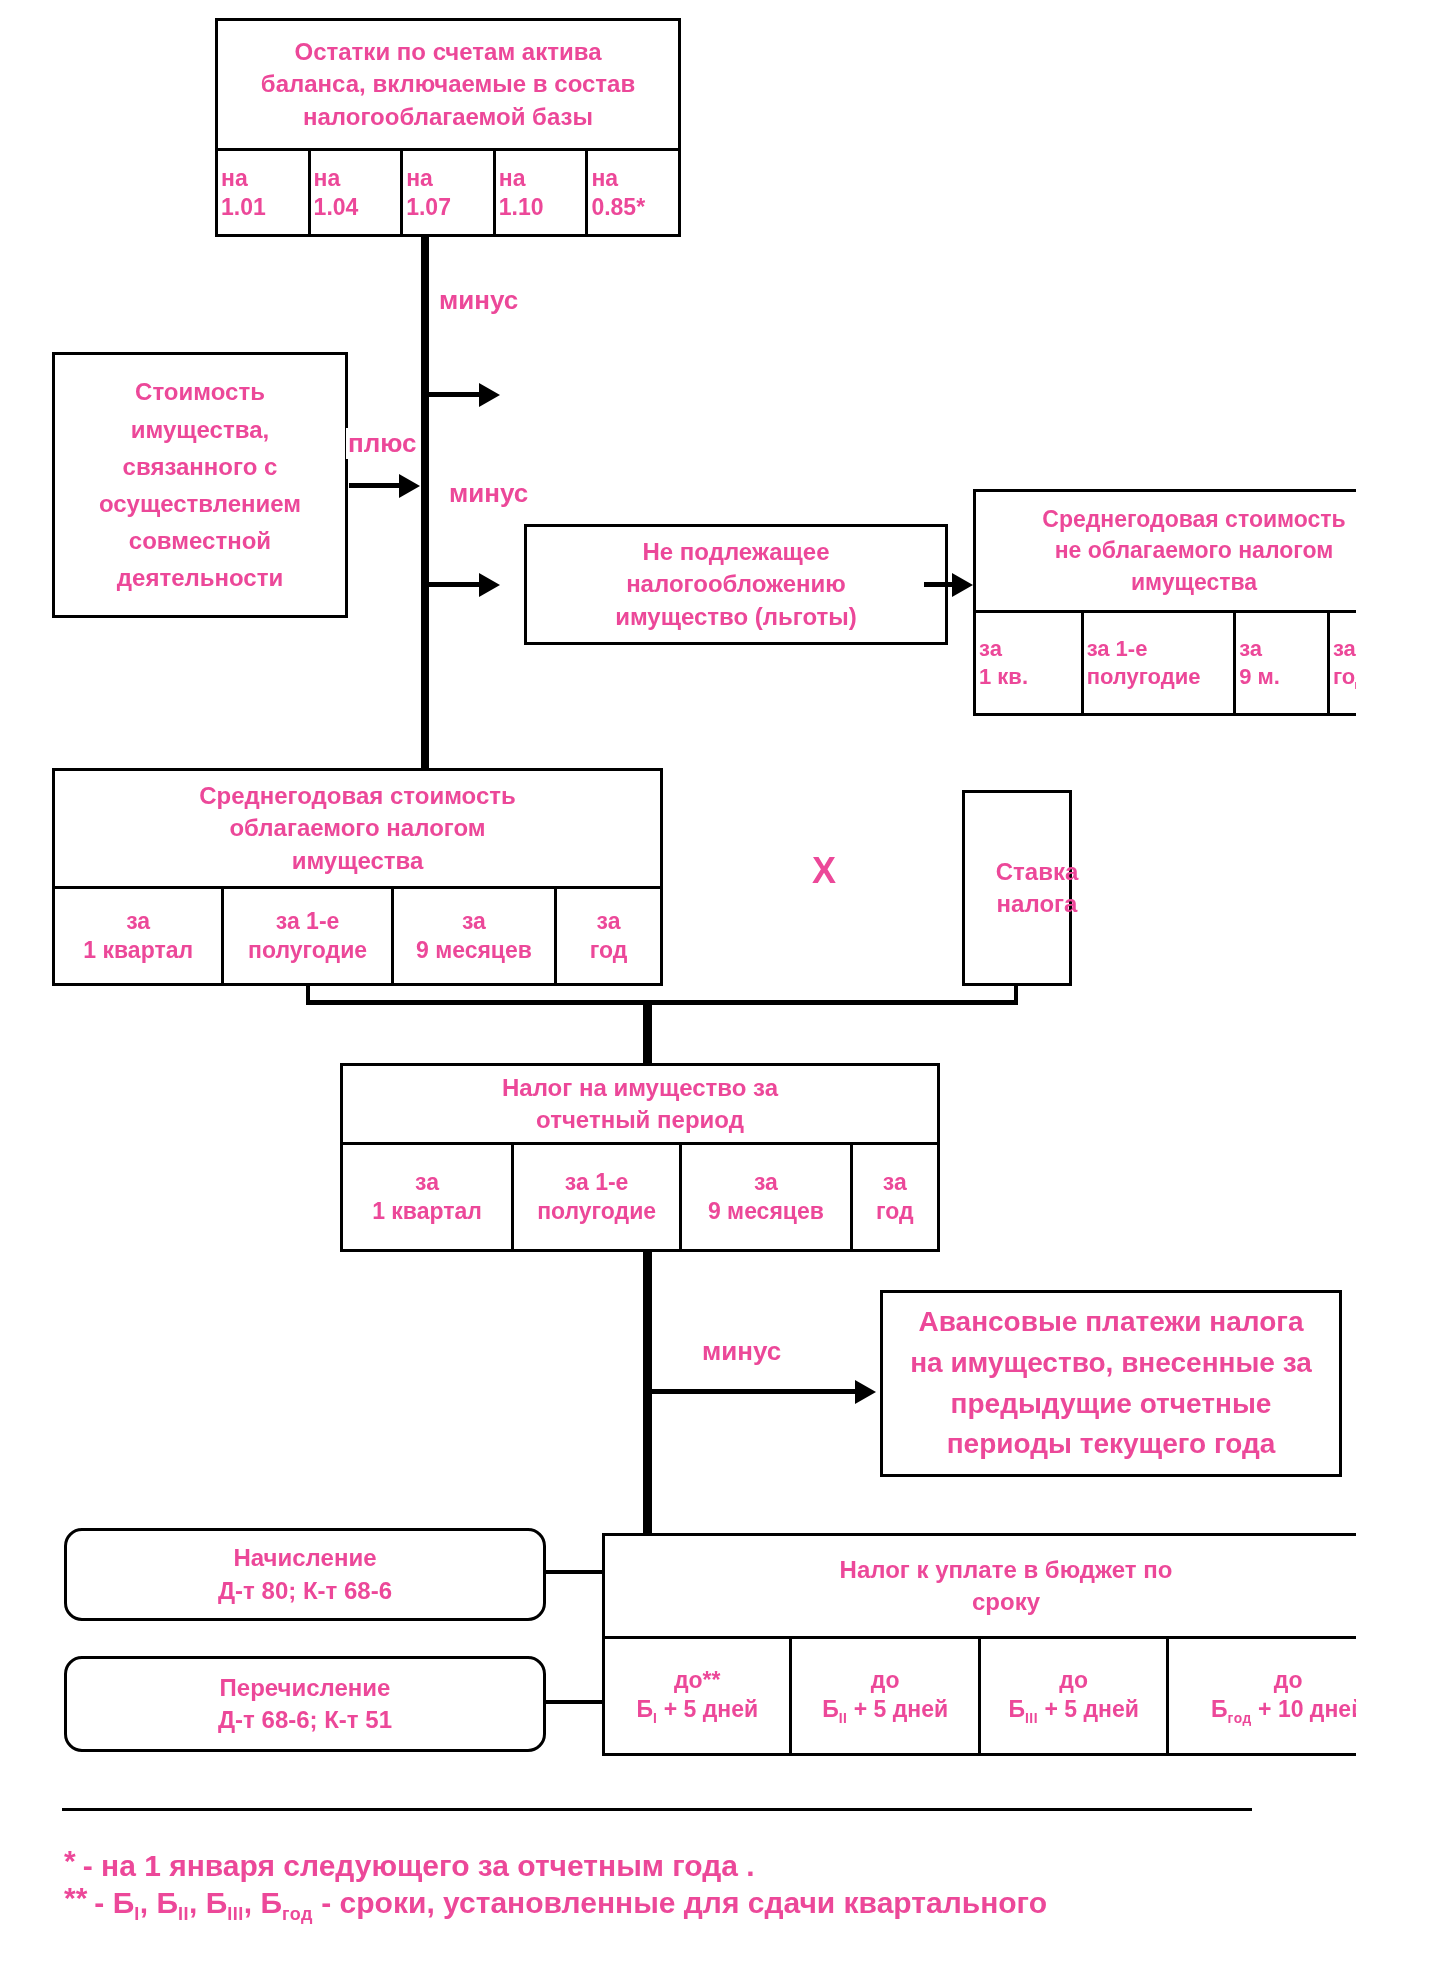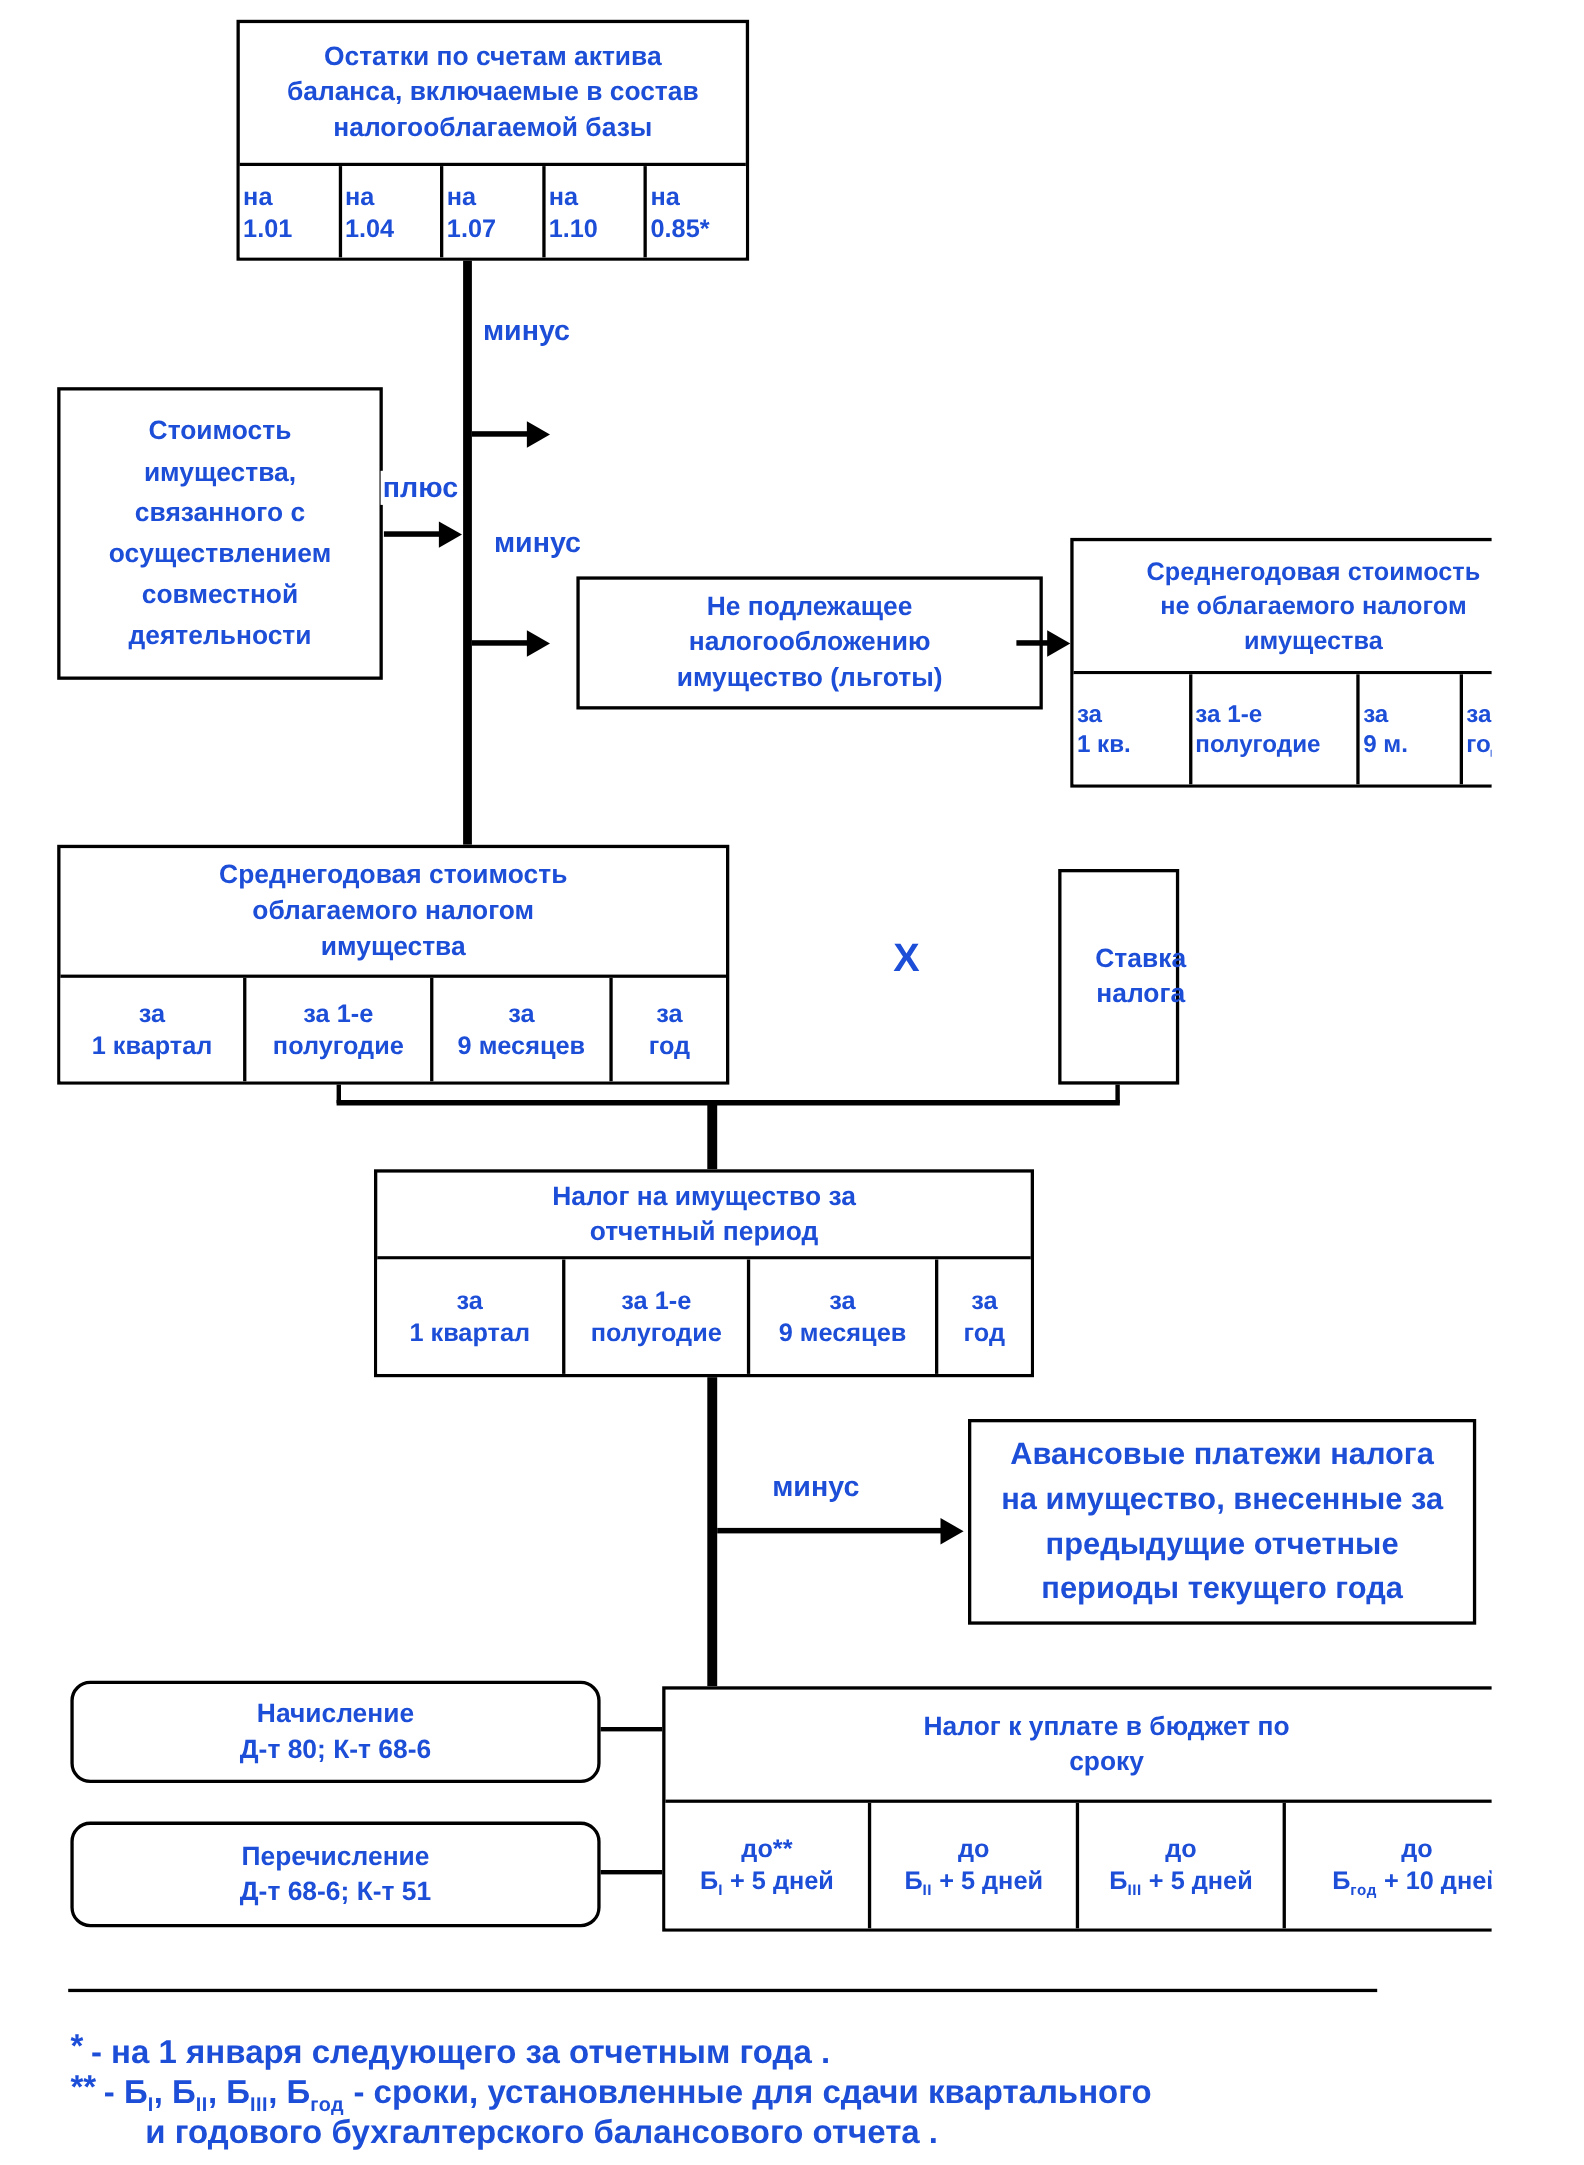--- a/index.html
+++ b/index.html
@@ -1,20 +1,20 @@
 <!DOCTYPE html>
 <html><head>
 <meta charset="utf-8">
 <style>
   * { margin:0; padding:0; box-sizing:border-box; }
   html,body { background:#ffffff; }
   .canvas {
     position:relative; width:1356px; height:1968px; background:#fff;
     font-family:"Liberation Sans","DejaVu Sans",sans-serif;
-    font-weight:700; color:#1d4ed8; overflow:hidden;
+    font-weight:700; color:#ec4899; overflow:hidden;
   }
   .box { position:absolute; border:3px solid #000; background:#fff; display:flex; flex-direction:column; }
   .box.rounded { border-radius:18px; }
   .txt { flex:1; display:flex; align-items:center; justify-content:center; text-align:center; white-space:pre-line; line-height:1.35; }
   .cells { display:flex; border-top:3px solid #000; flex:1; }
   .cell { display:flex; flex-direction:column; justify-content:center; gap:2px; background:#fff; }
   .cell + .cell { border-left:3px solid #000; }
   .cell.al { align-items:flex-start; padding-left:3px; }
   .cell.ac { align-items:center; text-align:center; }
   .line { position:absolute; background:#000; }
@@ -220,17 +220,14 @@
   </div>
 
   <div class="line" style="left:62px;top:1808px;width:1190px;height:3px;"></div>
 
   <div class="fn" style="left:64px;top:1849px;">
     <span class="star">*</span><span>- на 1 января следующего за отчетным года .</span>
   </div>
   <div class="fn" style="left:64px;top:1886px;">
     <span class="star">**</span><span><span>- Б</span><span class="subscr">I</span><span>, Б</span><span class="subscr">II</span><span>, Б</span><span class="subscr">III</span><span>, Б</span><span class="subscr">год</span><span> - сроки, установленные для сдачи квартального</span></span>
   </div>
-  <div class="fn" style="left:132px;top:1922px;">
-    <span>и годового бухгалтерского балансового отчета .</span>
-  </div>
 
 </div>
 
 </body></html>

